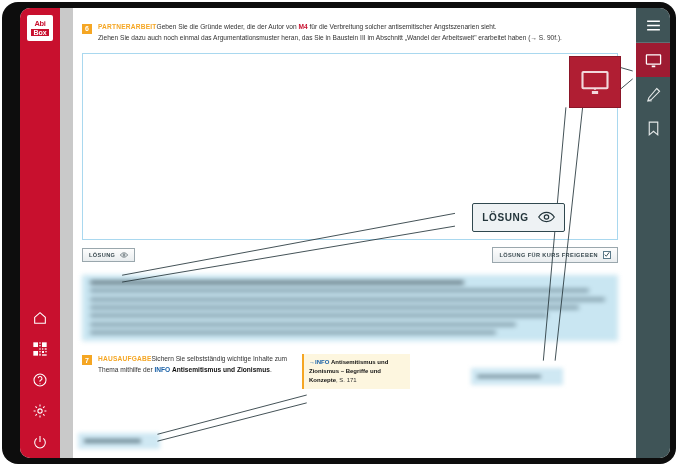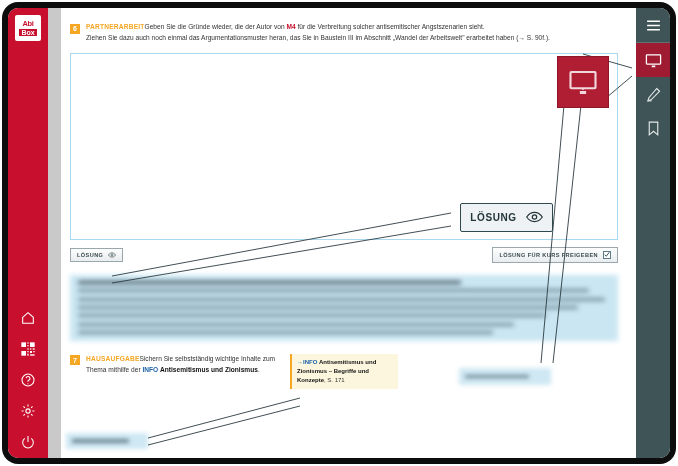--- a/index.html
+++ b/index.html
@@ -10,21 +10,21 @@
     overflow: hidden;
   }
 
   
   #device {
     position: absolute;
     left: 2px; top: 2px;
     width: 674px; height: 462px;
     background: #0d0d0d;
     border-radius: 16px;
-    padding: 6px 6px 6px 6px;
+    padding: 6px 6px 6px 18px;
   }
   #screen {
     position: relative;
     width: 100%; height: 100%;
     background: #ffffff;
     border-radius: 10px;
     overflow: hidden;
   }
 
   

